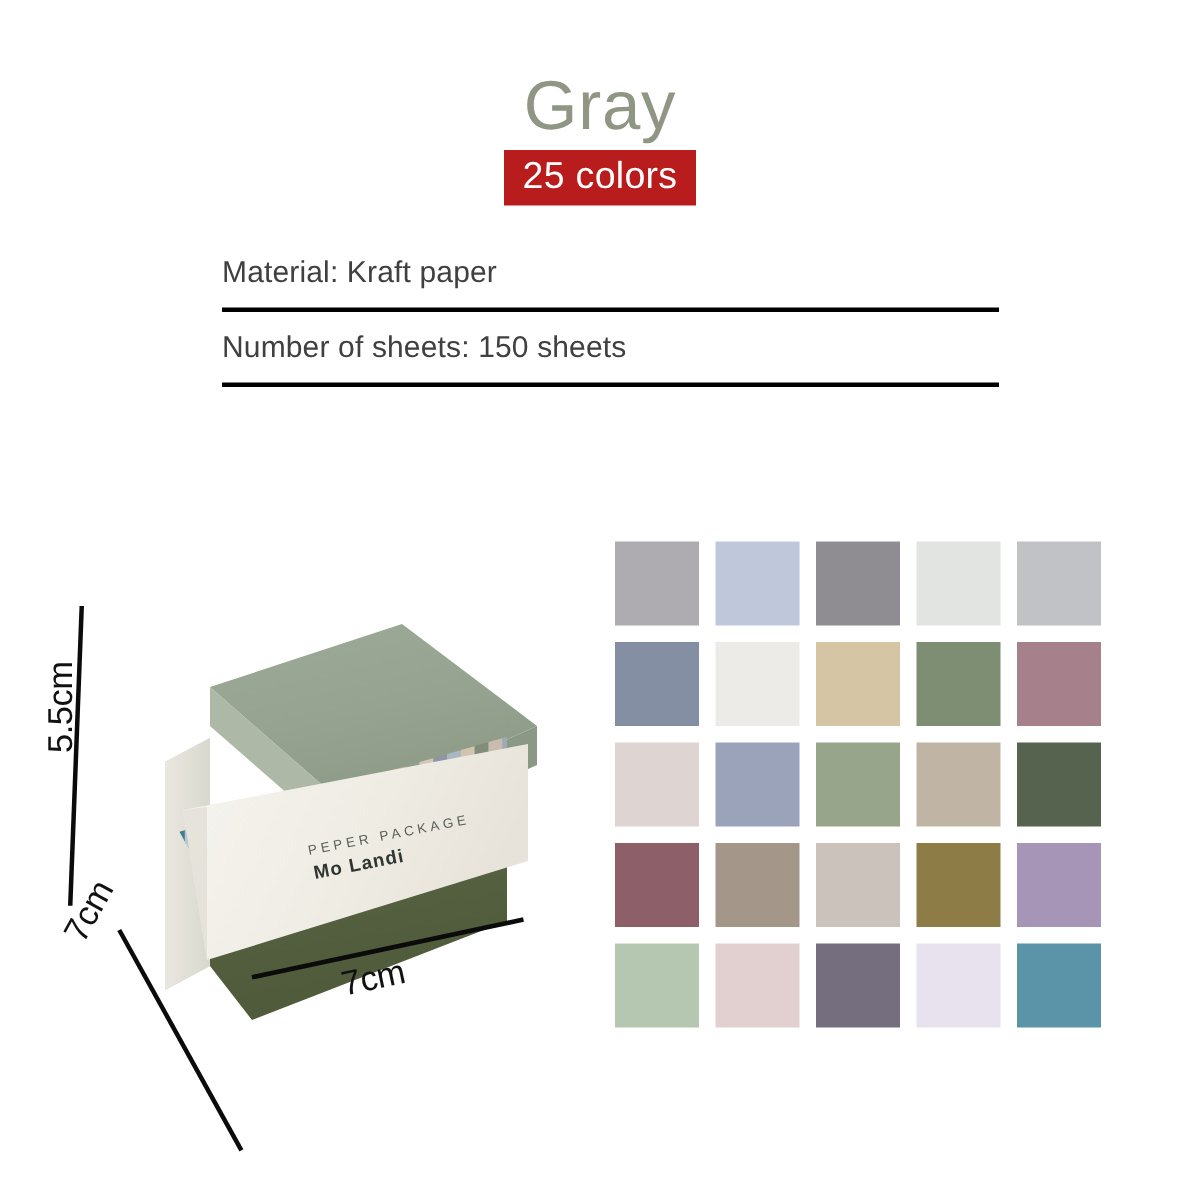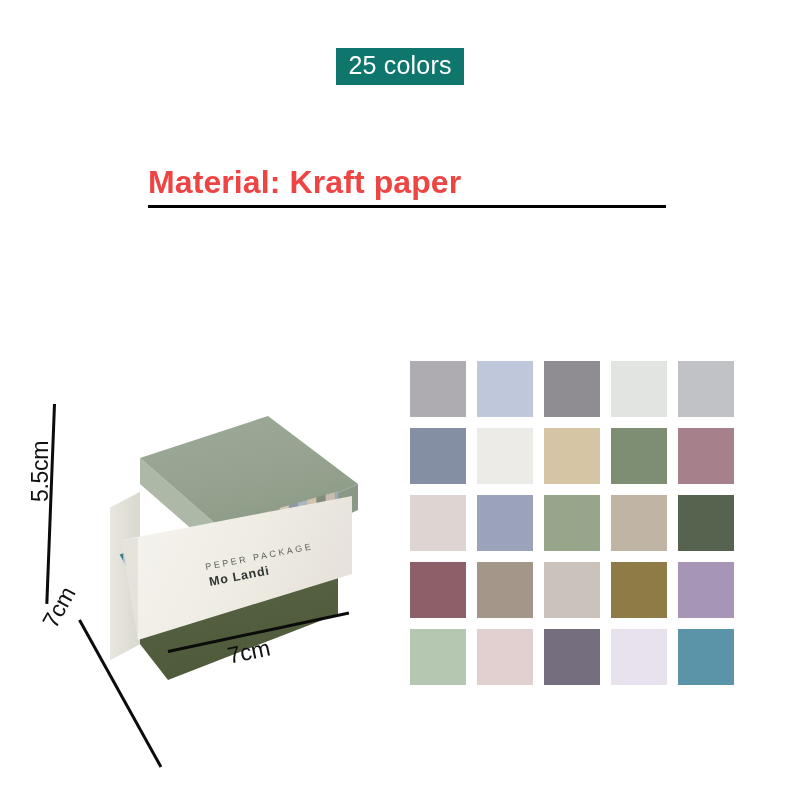--- a/index.html
+++ b/index.html
@@ -27,21 +27,21 @@
   #product-title {
     font-size: 46px;
     line-height: 52px;
     color: #8f9784;
     font-weight: 400;
     letter-spacing: 0.5px;
   }
   #color-count-badge {
     display: inline-block;
     margin-top: 4px;
-    background: #0f766e;
+    background: #b91c1c;
     color: #ffffff;
     font-size: 25px;
     line-height: 31px;
     padding: 2px 12px 4px 12px;
     letter-spacing: 0.2px;
   }
 
   
   #spec-list {
     position: absolute;
@@ -49,26 +49,25 @@
     top: 160px;
     width: 518px;
   }
   .spec-row {
     border-bottom: 3px solid #000000;
     padding-bottom: 1px;
     margin-bottom: 2px;
   }
   .spec-text {
     display: block;
-    font-size: 32px;
+    font-size: 20px;
     line-height: 44px;
-    color: #ef4444;
+    color: #404040;
     white-space: nowrap;
     letter-spacing: 0.1px;
-    font-weight: bold;
   }
 
   
   #product-photo {
     position: absolute;
     left: 18px;
     top: 388px;
     width: 350px;
     height: 312px;
   }
@@ -150,26 +149,30 @@
   }
   .swatch {
     width: 56px;
     height: 56px;
   }
 </style>
 </head>
 <body>
 
 <div id="title-block">
+  <div id="product-title">Gray</div>
   <div id="color-count-badge">25 colors</div>
 </div>
 
 <div id="spec-list">
   <div class="spec-row">
     <span class="spec-text">Material: Kraft paper</span>
+  </div>
+  <div class="spec-row">
+    <span class="spec-text">Number of sheets: 150 sheets</span>
   </div>
 </div>
 
 <div id="product-photo">
 
   <svg id="box-svg" width="350" height="312" viewBox="0 0 350 312">
     <defs>
       <linearGradient id="lidGrad" x1="0" y1="0" x2="0.4" y2="1">
         <stop offset="0%" stop-color="#9daa97"></stop>
         <stop offset="55%" stop-color="#96a390"></stop>

